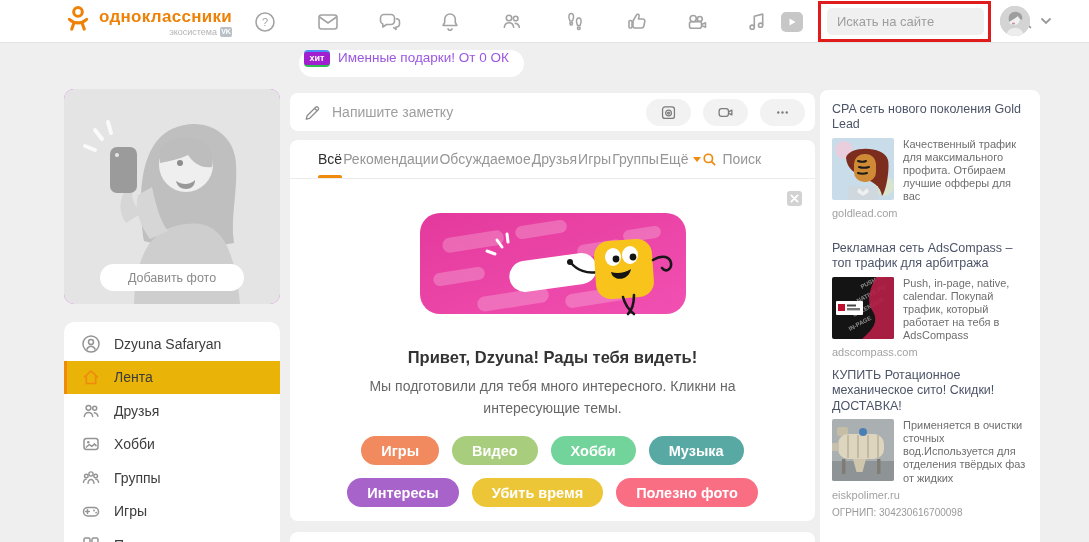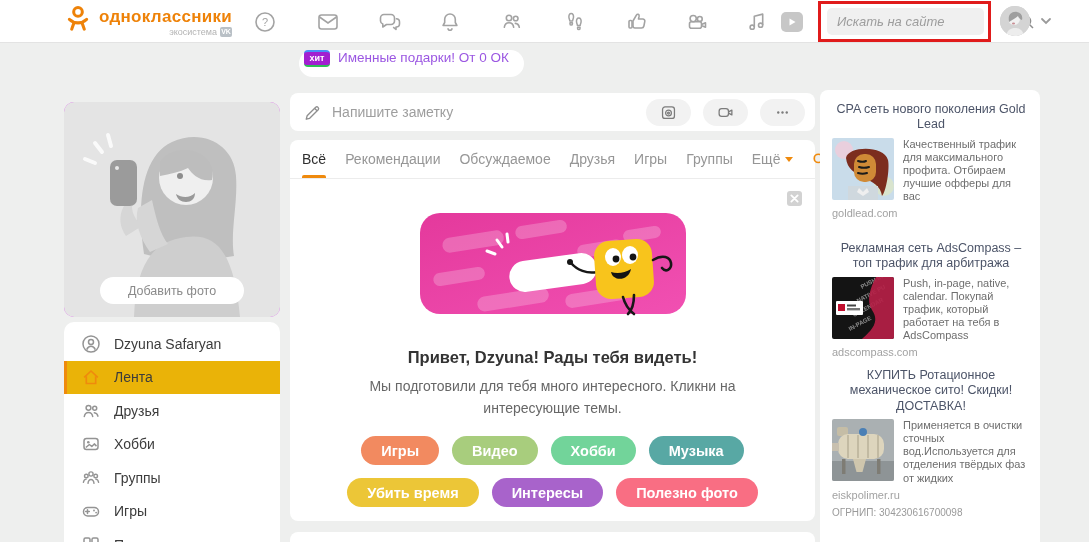--- a/index.html
+++ b/index.html
@@ -11,29 +11,29 @@
   .logo { position:absolute; left:64px; top:4px; display:flex; align-items:flex-start; gap:7px; }
   .logo-text-wrap { display:flex; flex-direction:column; align-items:flex-end; }
   .brand { font-size:17px; font-weight:bold; color:#ee8208; letter-spacing:.3px; line-height:20px; margin-top:3px; }
   .brand-sub { display:flex; align-items:center; gap:3px; font-size:9px; color:#b3b3b3; line-height:10px; }
   .vk-badge { display:inline-flex; align-items:center; justify-content:center; width:12px; height:10px; background:#b9c0c6; color:#fff; font-size:7px; font-weight:bold; border-radius:2px; }
   .hicon { position:absolute; top:10px; width:24px; height:24px; color:#a3a3a3; cursor:pointer; }
   .hicon svg { width:100%; height:100%; }
   .play-tile { position:absolute; top:12px; width:22px; height:20px; background:#c7c7c7; border-radius:5px; display:flex; align-items:center; justify-content:center; }
   .play-tile svg { width:10px; height:10px; }
   .search-wrap { position:absolute; left:827px; top:8px; width:157px; height:27px; background:#f0f0f0; border-radius:5px; display:flex; align-items:center; }
-  .search-wrap input { border:none; outline:none; background:transparent; flex:1; padding:0 4px 0 10px; font-size:13px; color:#555; font-family:"Liberation Sans",sans-serif;font-style:italic; }
+  .search-wrap input { border:none; outline:none; background:transparent; flex:1; padding:0 4px 0 10px; font-size:13px; color:#555; font-family:"Liberation Sans",sans-serif; }
   .search-wrap input::placeholder { color:#9d9d9d; }
   .search-wrap .mag { width:16px; height:16px; margin-right:9px; color:#8f8f8f; flex:none; }
   .annotation { position:absolute; left:818px; top:1px; width:173px; height:41px; border:3px solid #e01b1b; z-index:9; pointer-events:none; }
   .avatar { position:absolute; left:1000px; top:6px; width:30px; height:30px; border-radius:50%; background:#cfcfcf; overflow:hidden; cursor:pointer; }
   .chev { position:absolute; left:1038px; top:13px; width:16px; height:16px; color:#9a9a9a; cursor:pointer; }
 
   
-  .profile-card { position:absolute; left:64px; top:102px; width:216px; height:215px; border-radius:10px; background:#d946ef; overflow:hidden; }
+  .profile-card { position:absolute; left:64px; top:89px; width:216px; height:215px; border-radius:10px; background:#d946ef; overflow:hidden; }
   .add-photo-btn { position:absolute; left:50%; transform:translateX(-50%); bottom:13px; width:144px; height:27px; background:#fff; border:none; border-radius:14px; color:#8a8a8a; font-size:12.5px; font-family:"Liberation Sans",sans-serif; cursor:pointer; }
   .nav-card { position:absolute; left:64px; top:322px; width:216px; height:230px; border-radius:10px; background:#fff; padding-top:5px; }
   .nav-item { position:relative; height:33.5px; display:flex; align-items:center; gap:13px; padding-left:17px; font-size:14px; color:#3c3c3c; cursor:pointer; }
   .nav-item .nicon { width:20px; height:20px; color:#949494; flex:none; }
   .nav-item.active { background:#eab308; }
   .nav-item.active::before { content:''; position:absolute; left:0; top:0; bottom:0; width:3px; background:#ef8a0d; }
   .nav-item.active .nicon { color:#ef8a0d; }
 
   
   .promo-pill { position:absolute; left:299px; top:50px; height:27px; background:#fff; border-radius:14px; display:flex; gap:8px; padding:0 15px 0 5px; cursor:pointer; }
@@ -42,41 +42,41 @@
 
   
   .composer { position:absolute; left:290px; top:93px; width:525px; height:38px; background:#fff; border-radius:8px; display:flex; align-items:center; gap:10px; padding:0 10px 0 14px; }
   .composer .pencil { width:18px; height:18px; color:#8f8f8f; flex:none; }
   .composer-placeholder { flex:1; font-size:14px; color:#9e9e9e; cursor:text; }
   .cbtn { width:45px; height:27px; border-radius:14px; background:#f2f2f2; border:none; display:flex; align-items:center; justify-content:center; color:#7c7c7c; cursor:pointer; margin-left:2px; }
   .cbtn svg { width:17px; height:17px; }
 
   
   .feed-card { position:absolute; left:290px; top:140px; width:525px; height:381px; background:#fff; border-radius:8px; }
-  .tabs { display:flex; align-items:center; gap:19px; height:39px; padding:0 12px; border-bottom:1px solid #ececec; font-size:14px; color:#969696; }
+  .tabs { display:flex; align-items:center; gap:1px; height:39px; padding:0 28px; border-bottom:1px solid #ececec; font-size:14px; color:#969696; }
   .tab { height:100%; display:flex; align-items:center; position:relative; cursor:pointer; white-space:nowrap; }
   .tab.active { color:#2f2f2f; }
   .tab.active::after { content:''; position:absolute; left:0; right:0; bottom:0; height:3px; background:#ef8a0d; border-radius:2px 2px 0 0; }
   .caret-down { width:0; height:0; border-left:4px solid transparent; border-right:4px solid transparent; border-top:5px solid #ef8a0d; margin-left:5px; }
   .tab-search svg { width:15px; height:15px; color:#ef8a0d; margin-right:5px; }
   .close-x { position:absolute; right:13px; top:51px; width:15px; height:15px; background:#d2d2d2; border:none; border-radius:3px; display:flex; align-items:center; justify-content:center; cursor:pointer; }
   .close-x svg { width:9px; height:9px; color:#fff; }
   .welcome-illu { display:block; margin:31px auto 0; }
   .welcome-title { margin-top:31px; text-align:center; font-size:16.5px; font-weight:bold; color:#333; }
   .welcome-sub { margin:9px auto 0; width:440px; text-align:center; font-size:14px; color:#676767; line-height:1.55; }
   .topics-row { display:flex; justify-content:center; gap:13px; margin-top:17px; }
   .topics-row + .topics-row { margin-top:13px; }
   .topic { height:29px; padding:0 20px; border:none; border-radius:15px; color:#fff; font-weight:bold; font-size:14.5px; font-family:"Liberation Sans",sans-serif; display:inline-flex; align-items:center; cursor:pointer; }
   .next-card { position:absolute; left:290px; top:532px; width:525px; height:30px; background:#fff; border-radius:8px; }
 
   
   .ads-card { position:absolute; left:820px; top:90px; width:220px; height:470px; background:#fff; border-radius:8px; }
   .ad { position:absolute; left:12px; right:10px; cursor:pointer; }
   .ad-1 { top:12px; } .ad-2 { top:151px; } .ad-3 { top:278px; }
-  .ad-title { font-size:12.5px; color:#4c5468; line-height:1.22; margin-bottom:5px;text-align:center; }
+  .ad-title { font-size:12.5px; color:#4c5468; line-height:1.22; margin-bottom:5px; }
   .ad-row { display:flex; gap:9px; }
   .ad-img { width:62px; height:62px; flex:none; border-radius:2px; overflow:hidden; }
   .ad-body { font-size:11px; color:#6e6e6e; line-height:1.2; }
   .ad-domain { font-size:11px; color:#a2a2a2; margin-top:4px; }
   .ad-seller { font-size:10px; color:#9a9a9a; line-height:1.3; margin-top:5px; }
 </style>
 </head>
 <body>
 
 <div id="frame">
@@ -392,22 +392,22 @@
     <div class="welcome-title">Привет, Dzyuna! Рады тебя видеть!</div>
     <div class="welcome-sub">Мы подготовили для тебя много интересного. Кликни на интересующие темы.</div>
 
     <div class="topics-row">
       <button class="topic" style="background: rgb(242, 138, 96);">Игры</button>
       <button class="topic" style="background: rgb(168, 205, 125);">Видео</button>
       <button class="topic" style="background: rgb(114, 212, 154);">Хобби</button>
       <button class="topic" style="background: rgb(88, 168, 164);">Музыка</button>
     </div>
     <div class="topics-row">
+      <button class="topic" style="background: rgb(168, 99, 203);">Интересы</button>
       <button class="topic" style="background: rgb(236, 198, 55);">Убить время</button>
-      <button class="topic" style="background: rgb(168, 99, 203);">Интересы</button>
       <button class="topic" style="background: rgb(249, 110, 131);">Полезно фото</button>
     </div>
   </div>
 
   <div class="next-card"></div>
 
   <div class="ads-card">
 
     <div class="ad ad-1">
       <div class="ad-title">CPA сеть нового поколения Gold Lead</div>

